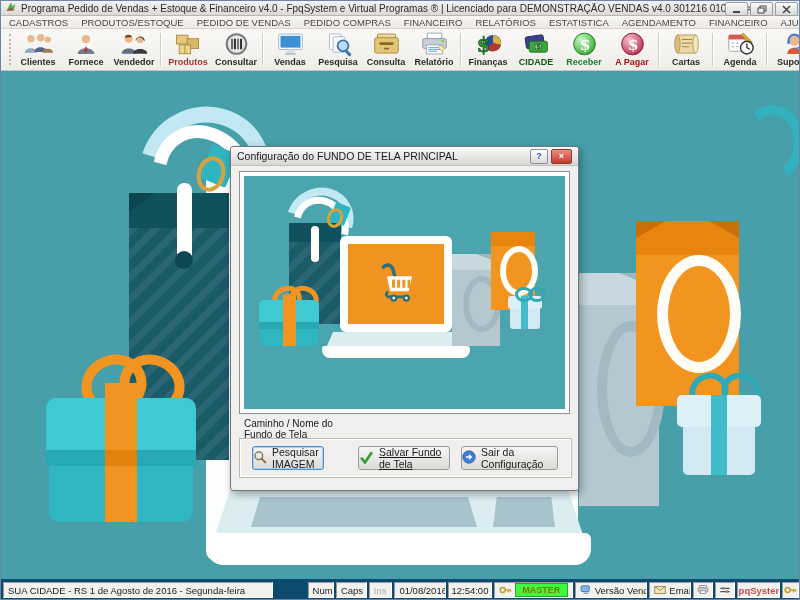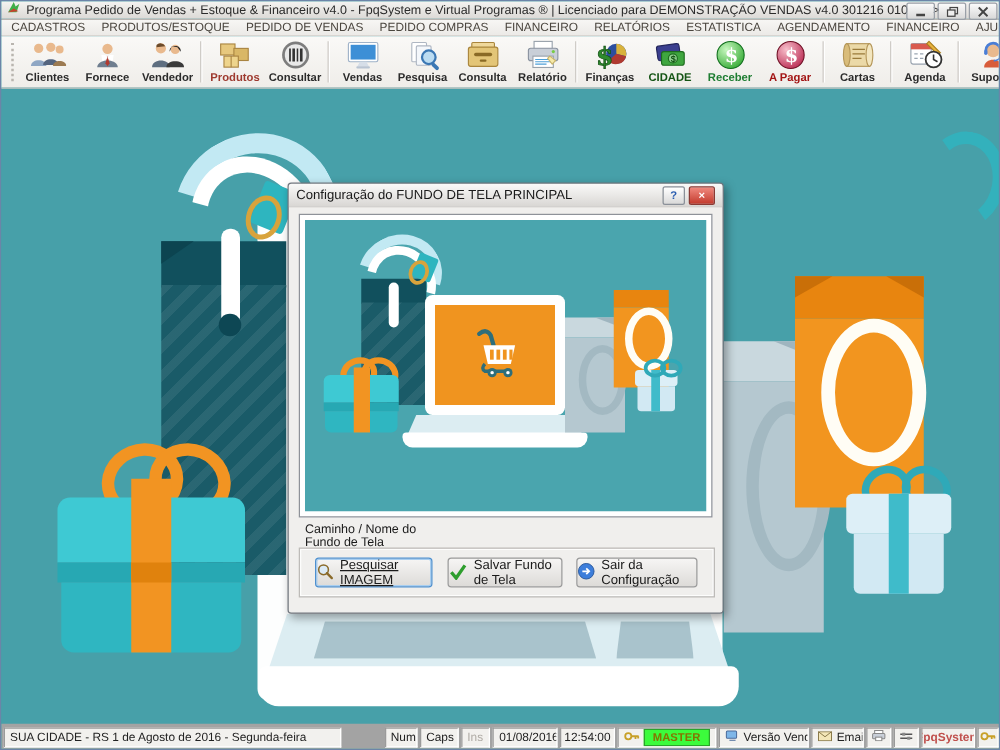--- a/index.html
+++ b/index.html
@@ -55,21 +55,21 @@
   .path-label{font-size:10px;color:#1a1a1a;width:108px;}
   .path-input{width:206px;height:14px;border:1px solid #7a7a7a;background:#fff;
     font-size:10px;font-family:"Liberation Sans",sans-serif;padding:0 2px;}
   .btn-group{position:absolute;left:8px;top:291px;width:333px;height:40px;
     border:1px solid #BDBBB8;box-shadow:inset 0 0 0 1px #FDFDFC;box-sizing:border-box;}
   .dbtn{position:absolute;top:7px;height:24px;border:1px solid #9a9a9a;border-radius:3px;
     background:linear-gradient(#F6F5F4,#DDDBD8);display:flex;align-items:center;justify-content:center;
     gap:5px;font-size:10.5px;color:#1a1a1a;box-sizing:border-box;cursor:default;}
   .dbtn.focus{border:1px solid #4D90D0;box-shadow:inset 0 0 0 1px #A8CEF0;}
   
-  .statusbar{position:absolute;left:0;top:578px;width:800px;height:22px;background:#a3a3a3;
+  .statusbar{position:absolute;left:0;top:578px;width:800px;height:22px;background:#0c4a6e;
     display:flex;align-items:center;gap:2px;padding:2px 2px;box-sizing:border-box;}
   .seg{height:16px;border:1px solid;border-color:#9a9a9a #fff #fff #9a9a9a;background:#F2F1EE;
     display:flex;align-items:center;padding:0 4px;font-size:9.5px;color:#222;box-sizing:border-box;
     white-space:nowrap;overflow:hidden;gap:3px;}
   .seg.dim{color:#b0aca6;}
   .master-box{background:#3CFB3C;border:1px solid #2aa52a;color:#857500;font-weight:bold;
     width:66px;height:12px;display:flex;align-items:center;justify-content:center;font-size:9px;}
   .fpq{color:#C0504D;font-weight:bold;}
 </style>
 </head>
@@ -440,28 +440,28 @@
           <div class="abs" style="left:271px;top:111px;width:12px;height:9px;border:3px solid #2FA9B8;border-radius:50%;"></div>
           <div class="abs" style="left:284px;top:111px;width:12px;height:9px;border:3px solid #2FA9B8;border-radius:50%;"></div>
         </div>
       </div>
 
       <div class="path-row">
         <span class="path-label">Caminho / Nome do Fundo de Tela</span>
       </div>
 
       <div class="btn-group">
-        <div class="dbtn focus" style="left:12px;width:94px;text-decoration:underline;">
+        <div class="dbtn focus" style="left:12px;width:72px;">
           <span><svg viewBox="0 0 18 18" width="14" height="14">
                 <circle cx="7.5" cy="7.5" r="5" fill="#DCEBF7" stroke="#8a6a2a" stroke-width="1.6"></circle>
                 <path d="M11 11l5 5" stroke="#8a6a2a" stroke-width="2.4" stroke-linecap="round"></path>
               </svg></span>
           <span>Pesquisar IMAGEM</span>
         </div>
-        <div class="dbtn" style="left:118px;width:92px;">
+        <div class="dbtn" style="left:118px;width:92px;text-decoration:underline;">
           <span><svg viewBox="0 0 18 18" width="15" height="14">
                 <path d="M2 10l5 6L16 3" stroke="#2E9E2E" stroke-width="3.4" fill="none"></path>
               </svg></span>
           <span>Salvar Fundo de Tela</span>
         </div>
         <div class="dbtn" style="left:221px;width:97px;">
           <span><svg viewBox="0 0 18 18" width="14" height="14">
                 <circle cx="9" cy="9" r="8" fill="#3D7EDB" stroke="#2a5a9e"></circle>
                 <path d="M5 9h6M9 6l3 3-3 3" stroke="#fff" stroke-width="1.8" fill="none"></path>
               </svg></span>

